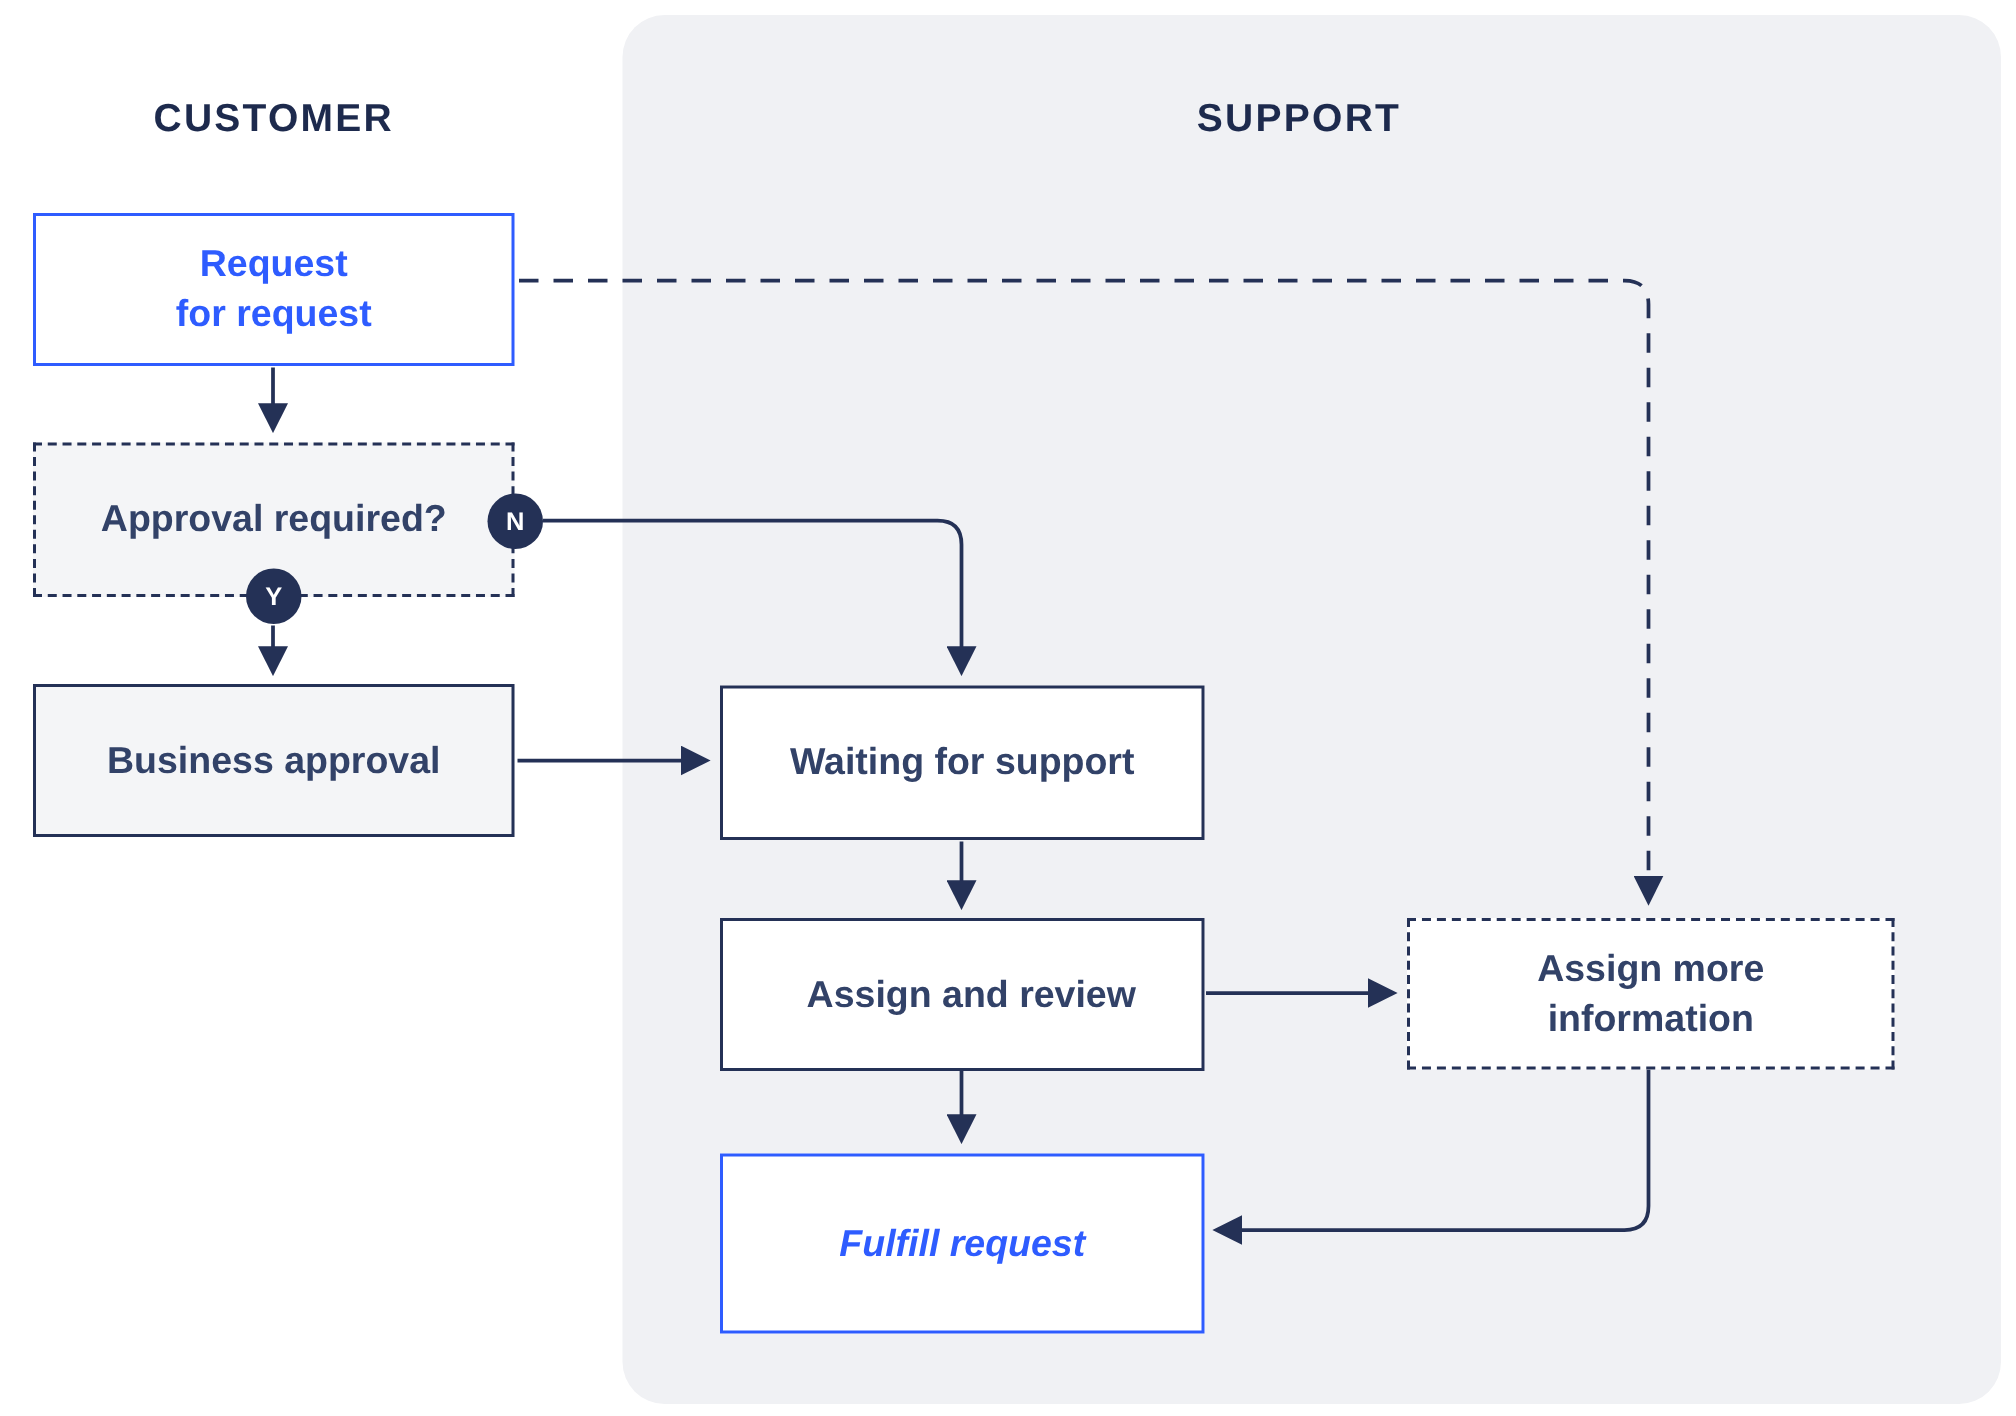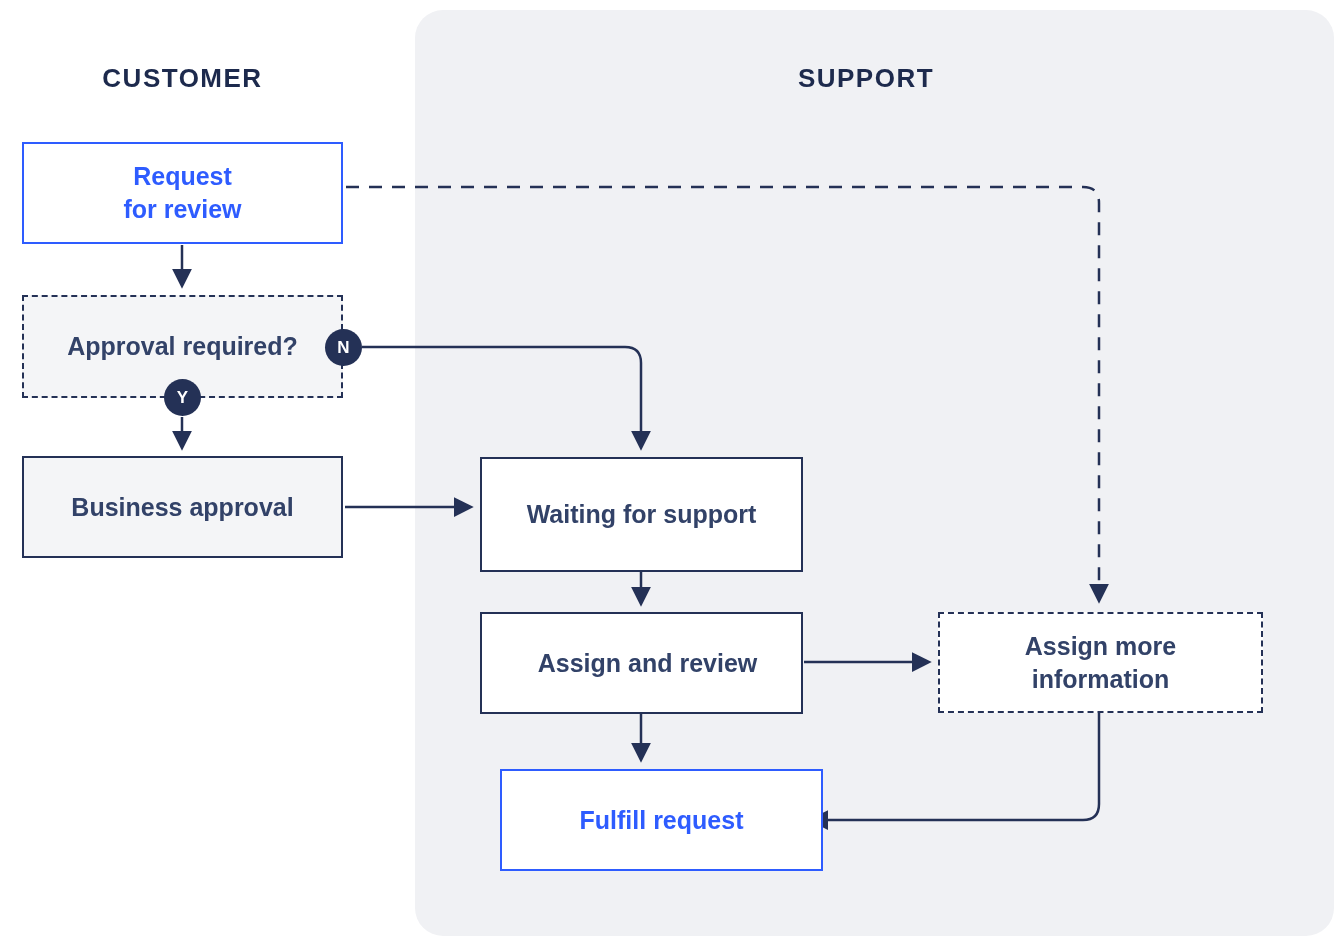--- a/index.html
+++ b/index.html
@@ -67,45 +67,45 @@
     <path class="edge" d="M362,347 H625 Q641,347 641,363 V447"></path>
     <path class="edge" d="M641,561 L641,603"></path>
     <path class="edge" d="M804,662 L928,662"></path>
     <path class="edge" d="M641,714 L641,759"></path>
     <path class="edge dashed" d="M346,187 H1083 Q1099,187 1099,203 V600"></path>
     <path class="edge" d="M1099,713 V804 Q1099,820 1083,820 H812"></path>
   </svg>
 
   <div class="node blue" style="left:22px; top:142px; width:321px; height:102px;">
     <span>Request</span>
-    <span>for review</span>
+    <span>for request</span>
   </div>
 
   <div class="node gray dashed" style="left:22px; top:295px; width:321px; height:103px;">
     <span>Approval required?</span>
   </div>
 
   <div class="node gray" style="left:22px; top:456px; width:321px; height:102px;">
     <span>Business approval</span>
   </div>
 
-  <div class="node" style="left:480px; top:457px; width:323px; height:115px;">
+  <div class="node" style="left:480px; top:457px; width:323px; height:103px;">
     <span>Waiting for support</span>
   </div>
 
   <div class="node" style="left:480px; top:612px; width:323px; height:102px;padding-left:12px;">
     <span>Assign and review</span>
   </div>
 
   <div class="node dashed" style="left:938px; top:612px; width:325px; height:101px;">
     <span>Assign more</span>
     <span>information</span>
   </div>
 
-  <div class="node blue" style="left:500px; top:769px; width:323px; height:102px;">
+  <div class="node blue" style="left:480px; top:769px; width:323px; height:120px;font-style:italic;">
     <span>Fulfill request</span>
   </div>
 
   <div class="badge" style="left:325px; top:329px;">
     <span>N</span>
   </div>
   <div class="badge" style="left:164px; top:379px;">
     <span>Y</span>
   </div>
 

